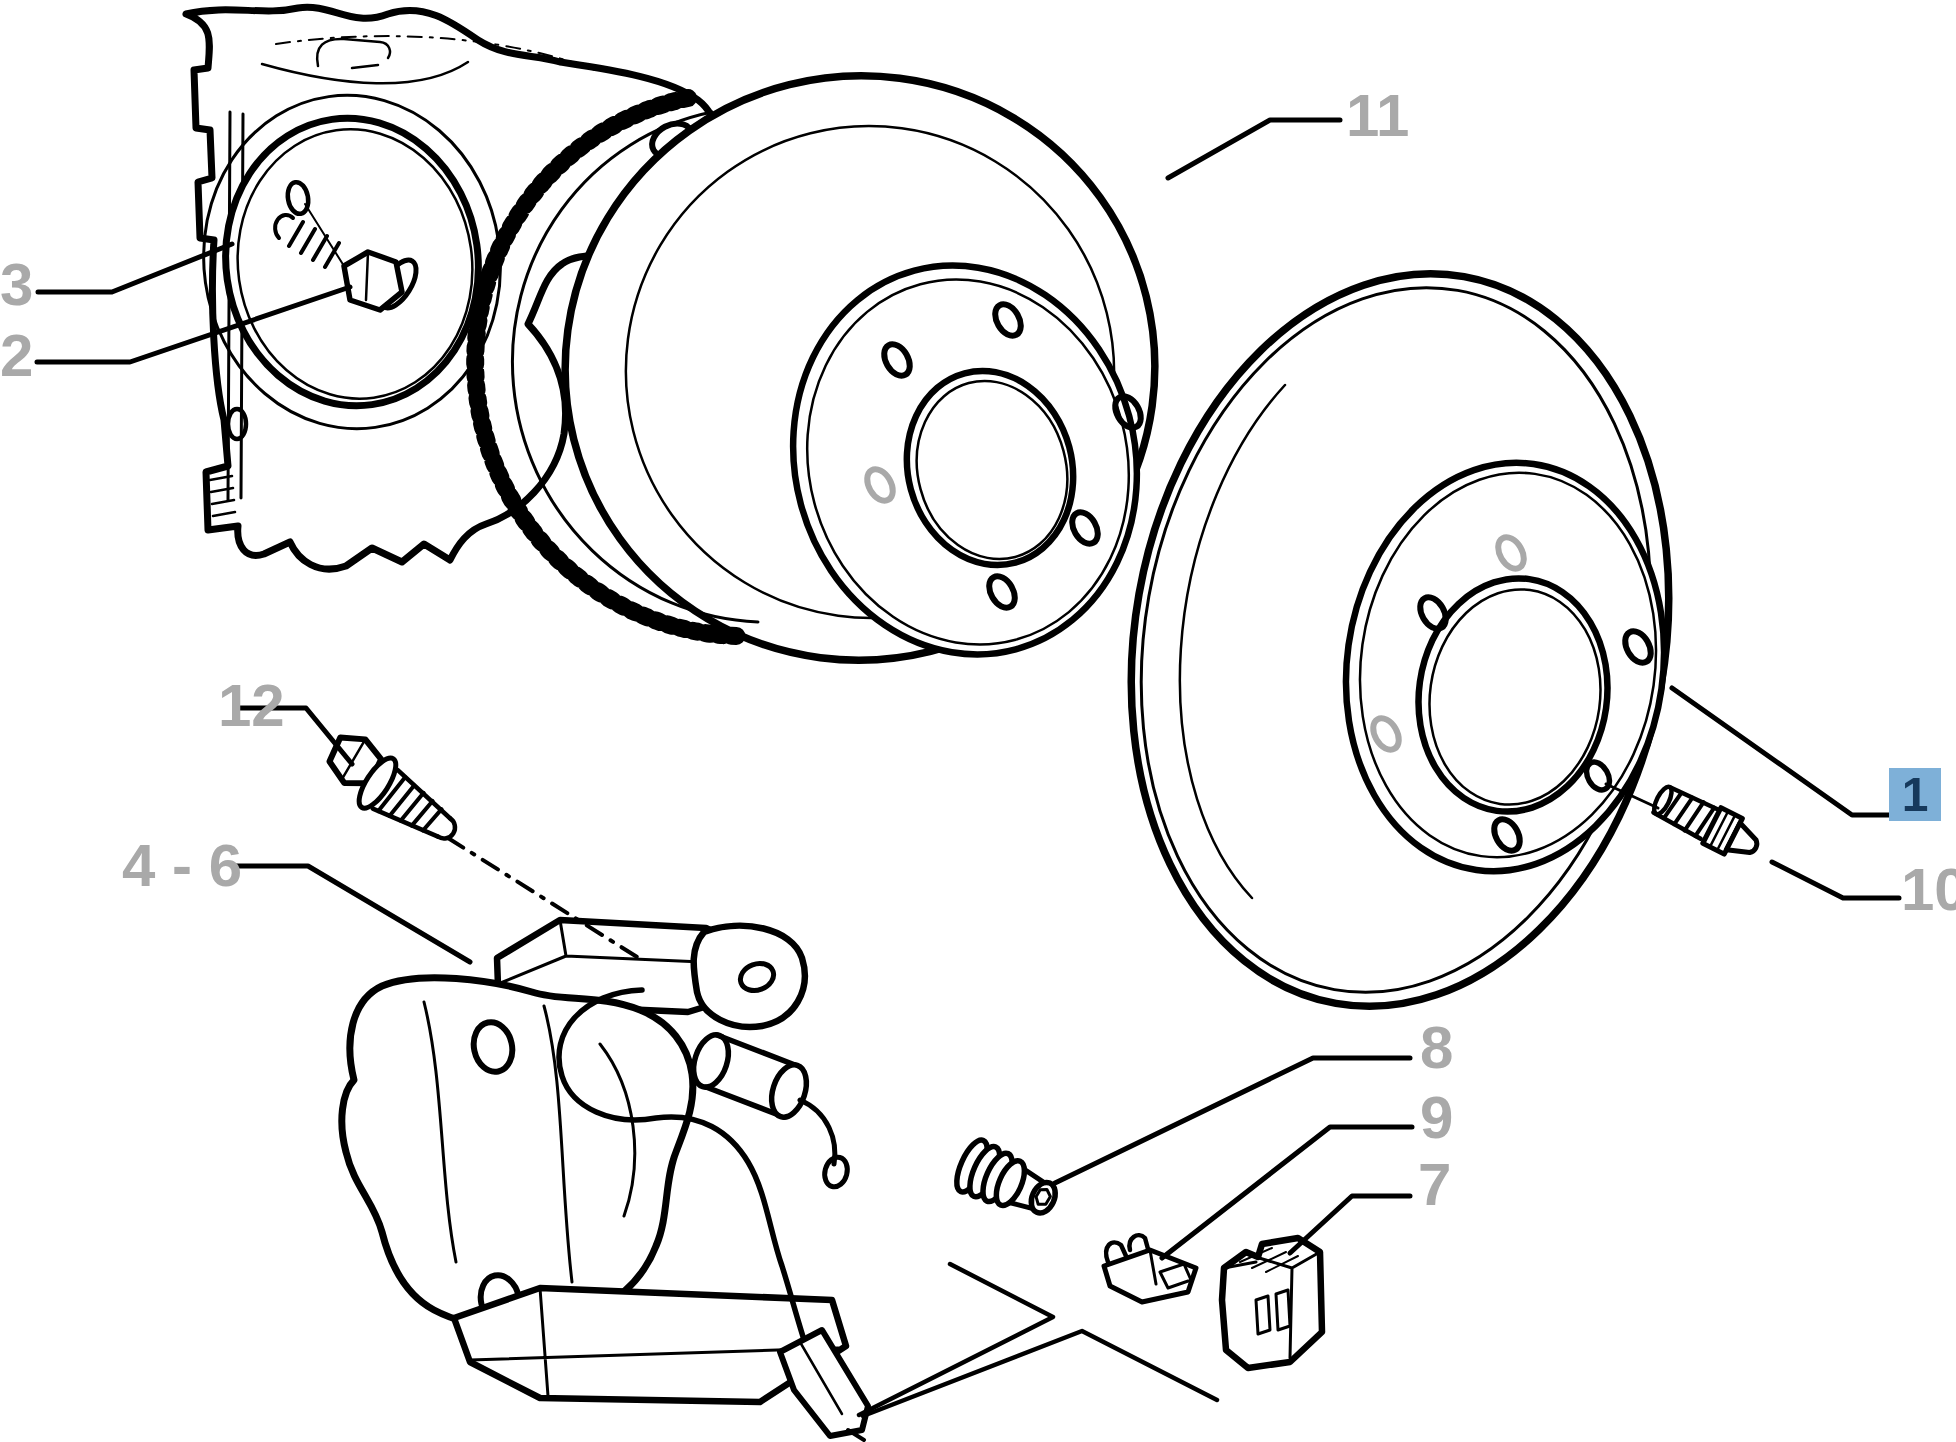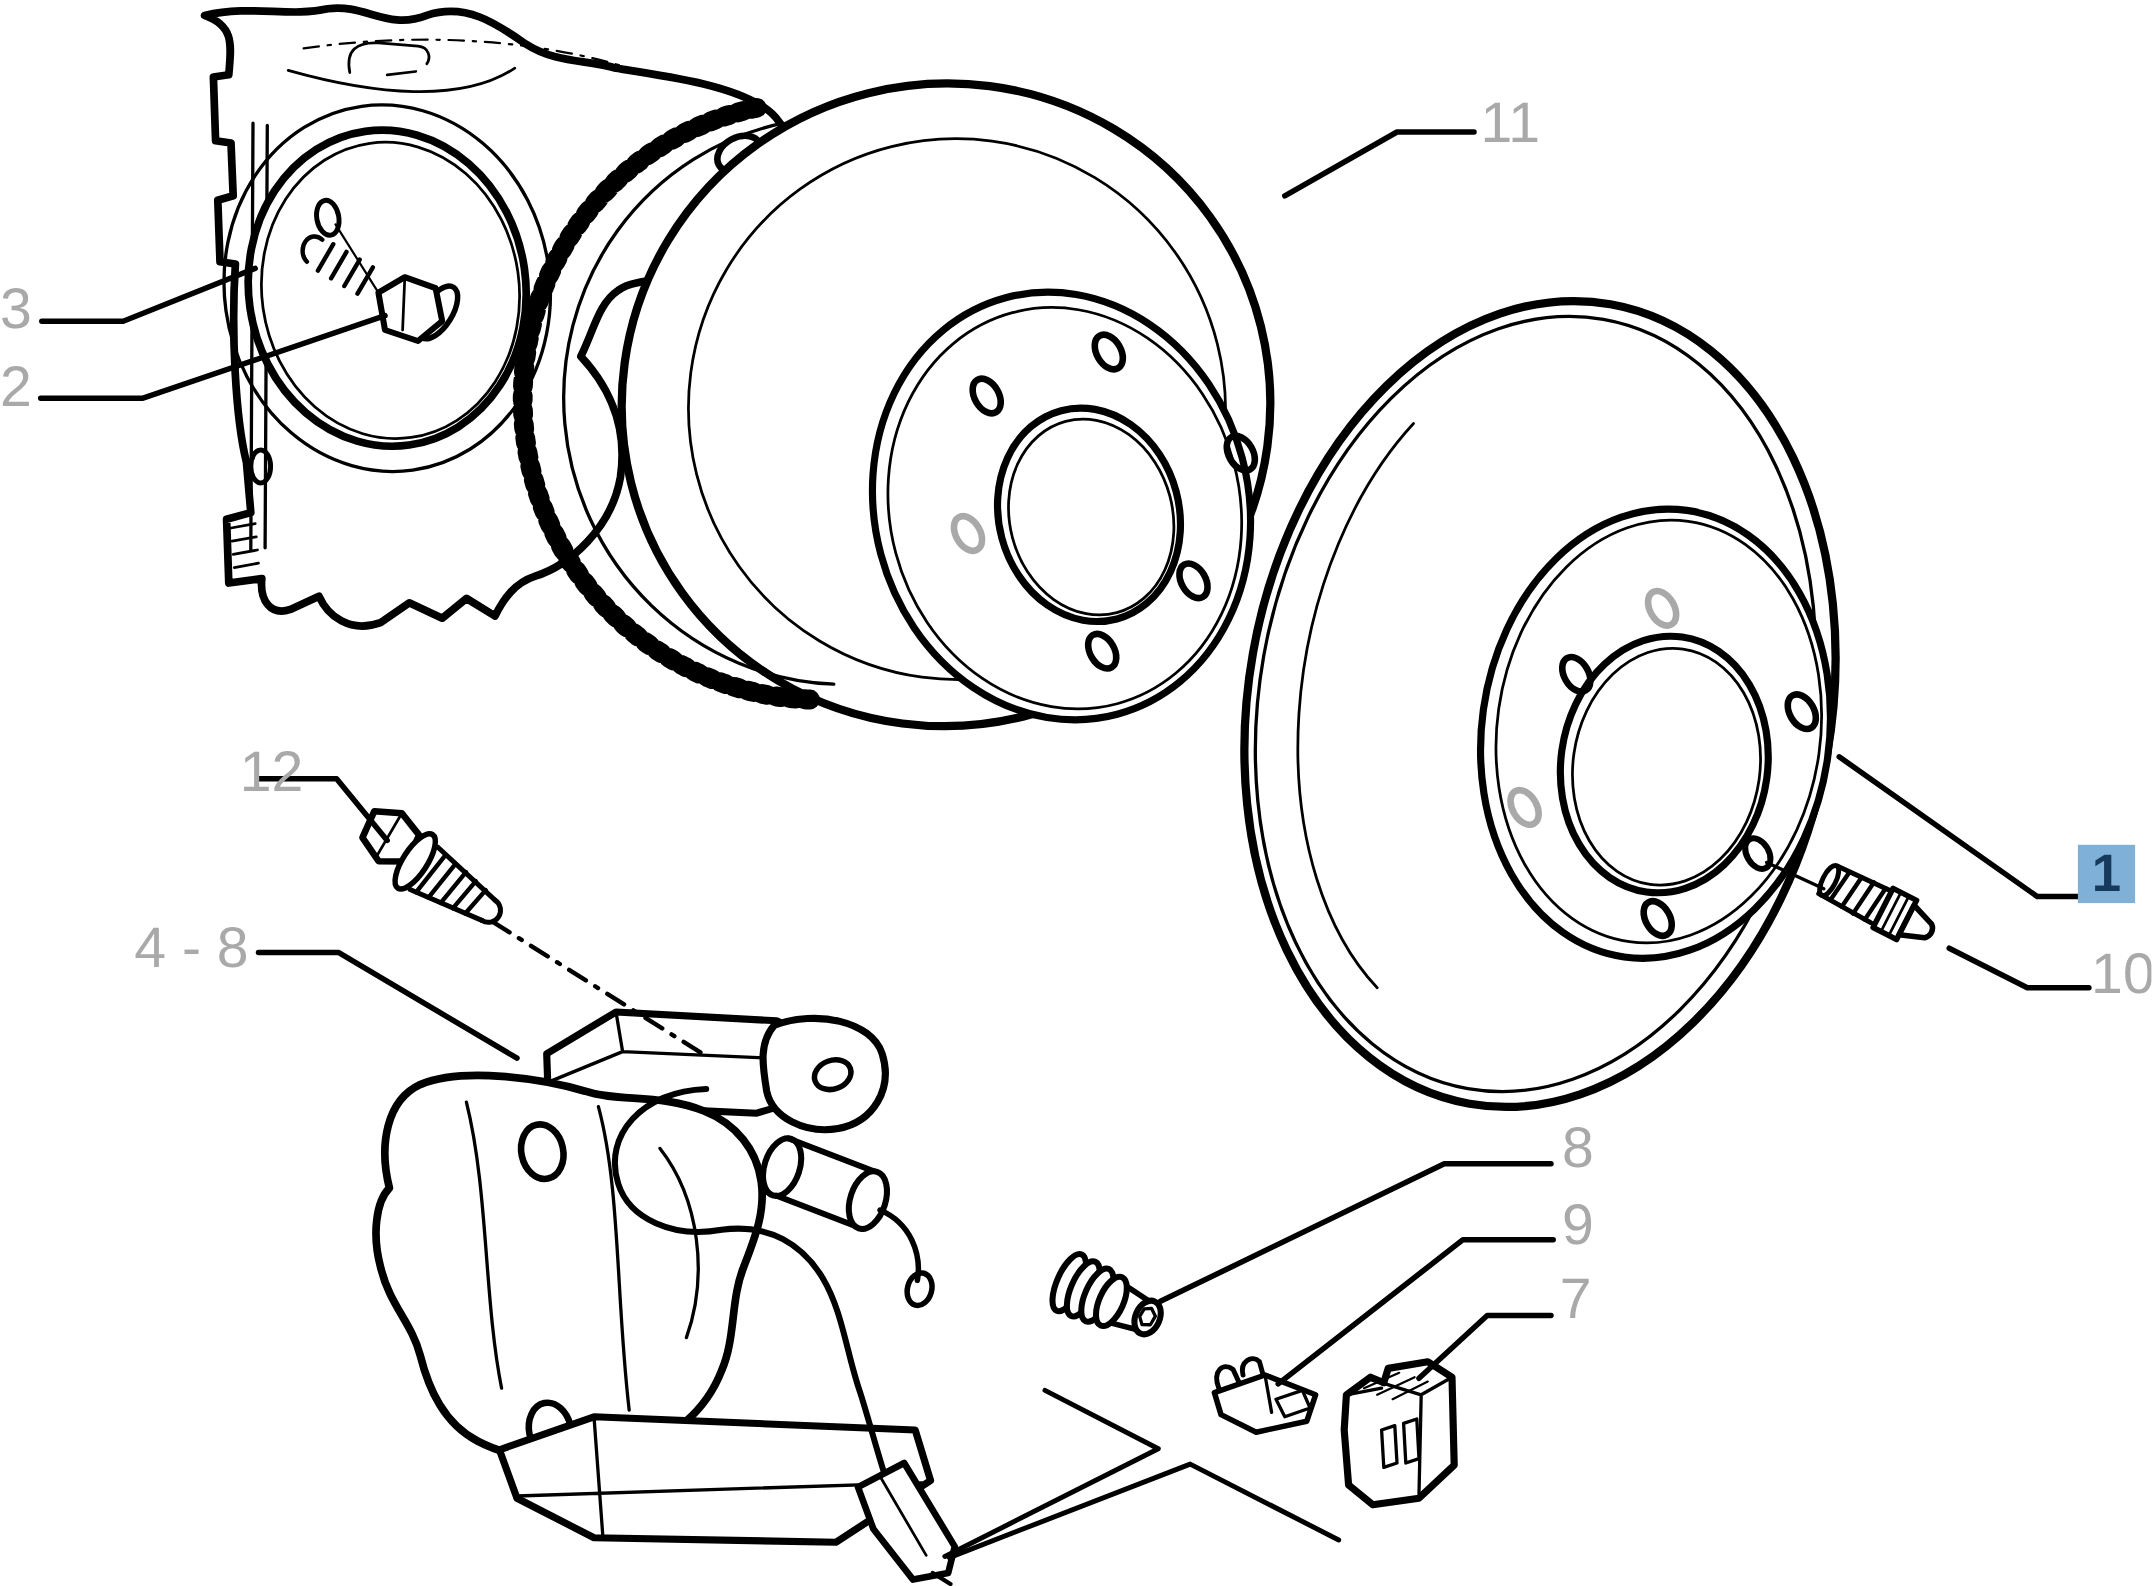--- a/index.html
+++ b/index.html
@@ -13,22 +13,22 @@
   .stage{
     position:relative;
     width:1956px;height:1442px;
     background:var(--bg);
     overflow:hidden;
     font-family:"Liberation Sans", sans-serif;
   }
   .stage svg{position:absolute;left:0;top:0;}
   .lbl{
     position:absolute;
-    font-weight:normal;
-    font-size:52px;
+    font-weight:bold;
+    font-size:60px;
     line-height:1;
     color:var(--label-gray);
     white-space:nowrap;
     user-select:none;
   }
   .lbl-box{
     position:absolute;
     width:52px;height:53px;
     background:var(--highlight-bg);
     color:var(--highlight-text);
@@ -197,21 +197,21 @@
   <path stroke-width="5" d="M 1410,1058 L 1313,1058 L 1055,1183"></path>
   <path stroke-width="5" d="M 1412,1127 L 1330,1127 L 1162,1258"></path>
   <path stroke-width="5" d="M 1410,1196 L 1352,1196 L 1290,1253"></path>
   <path stroke-width="4.5" d="M 950,1264 L 1053,1317 L 859,1415"></path>
   <path stroke-width="4.5" d="M 863,1416 L 1082,1331 L 1217,1400"></path>
 </svg>
 
   <div class="lbl" style="left:0px;   top:255px;">3</div>
   <div class="lbl" style="left:0px;   top:326px;">2</div>
   <div class="lbl" style="left:170px; top:676px;margin-left:48px;">12</div>
-  <div class="lbl" style="left:122px; top:836px;">4 - 8</div>
+  <div class="lbl" style="left:122px; top:836px;">4 - 6</div>
   <div class="lbl" style="left:1346px;top:86px;">11</div>
   <div class="lbl" style="left:1420px;top:1018px;">8</div>
   <div class="lbl" style="left:1420px;top:1088px;">9</div>
   <div class="lbl" style="left:1418px;top:1155px;">7</div>
   <div class="lbl" style="left:1901px;top:860px;">10</div>
 
   <div class="lbl-box" style="left:1889px;top:768px;">
     <span>1</span>
   </div>
 

